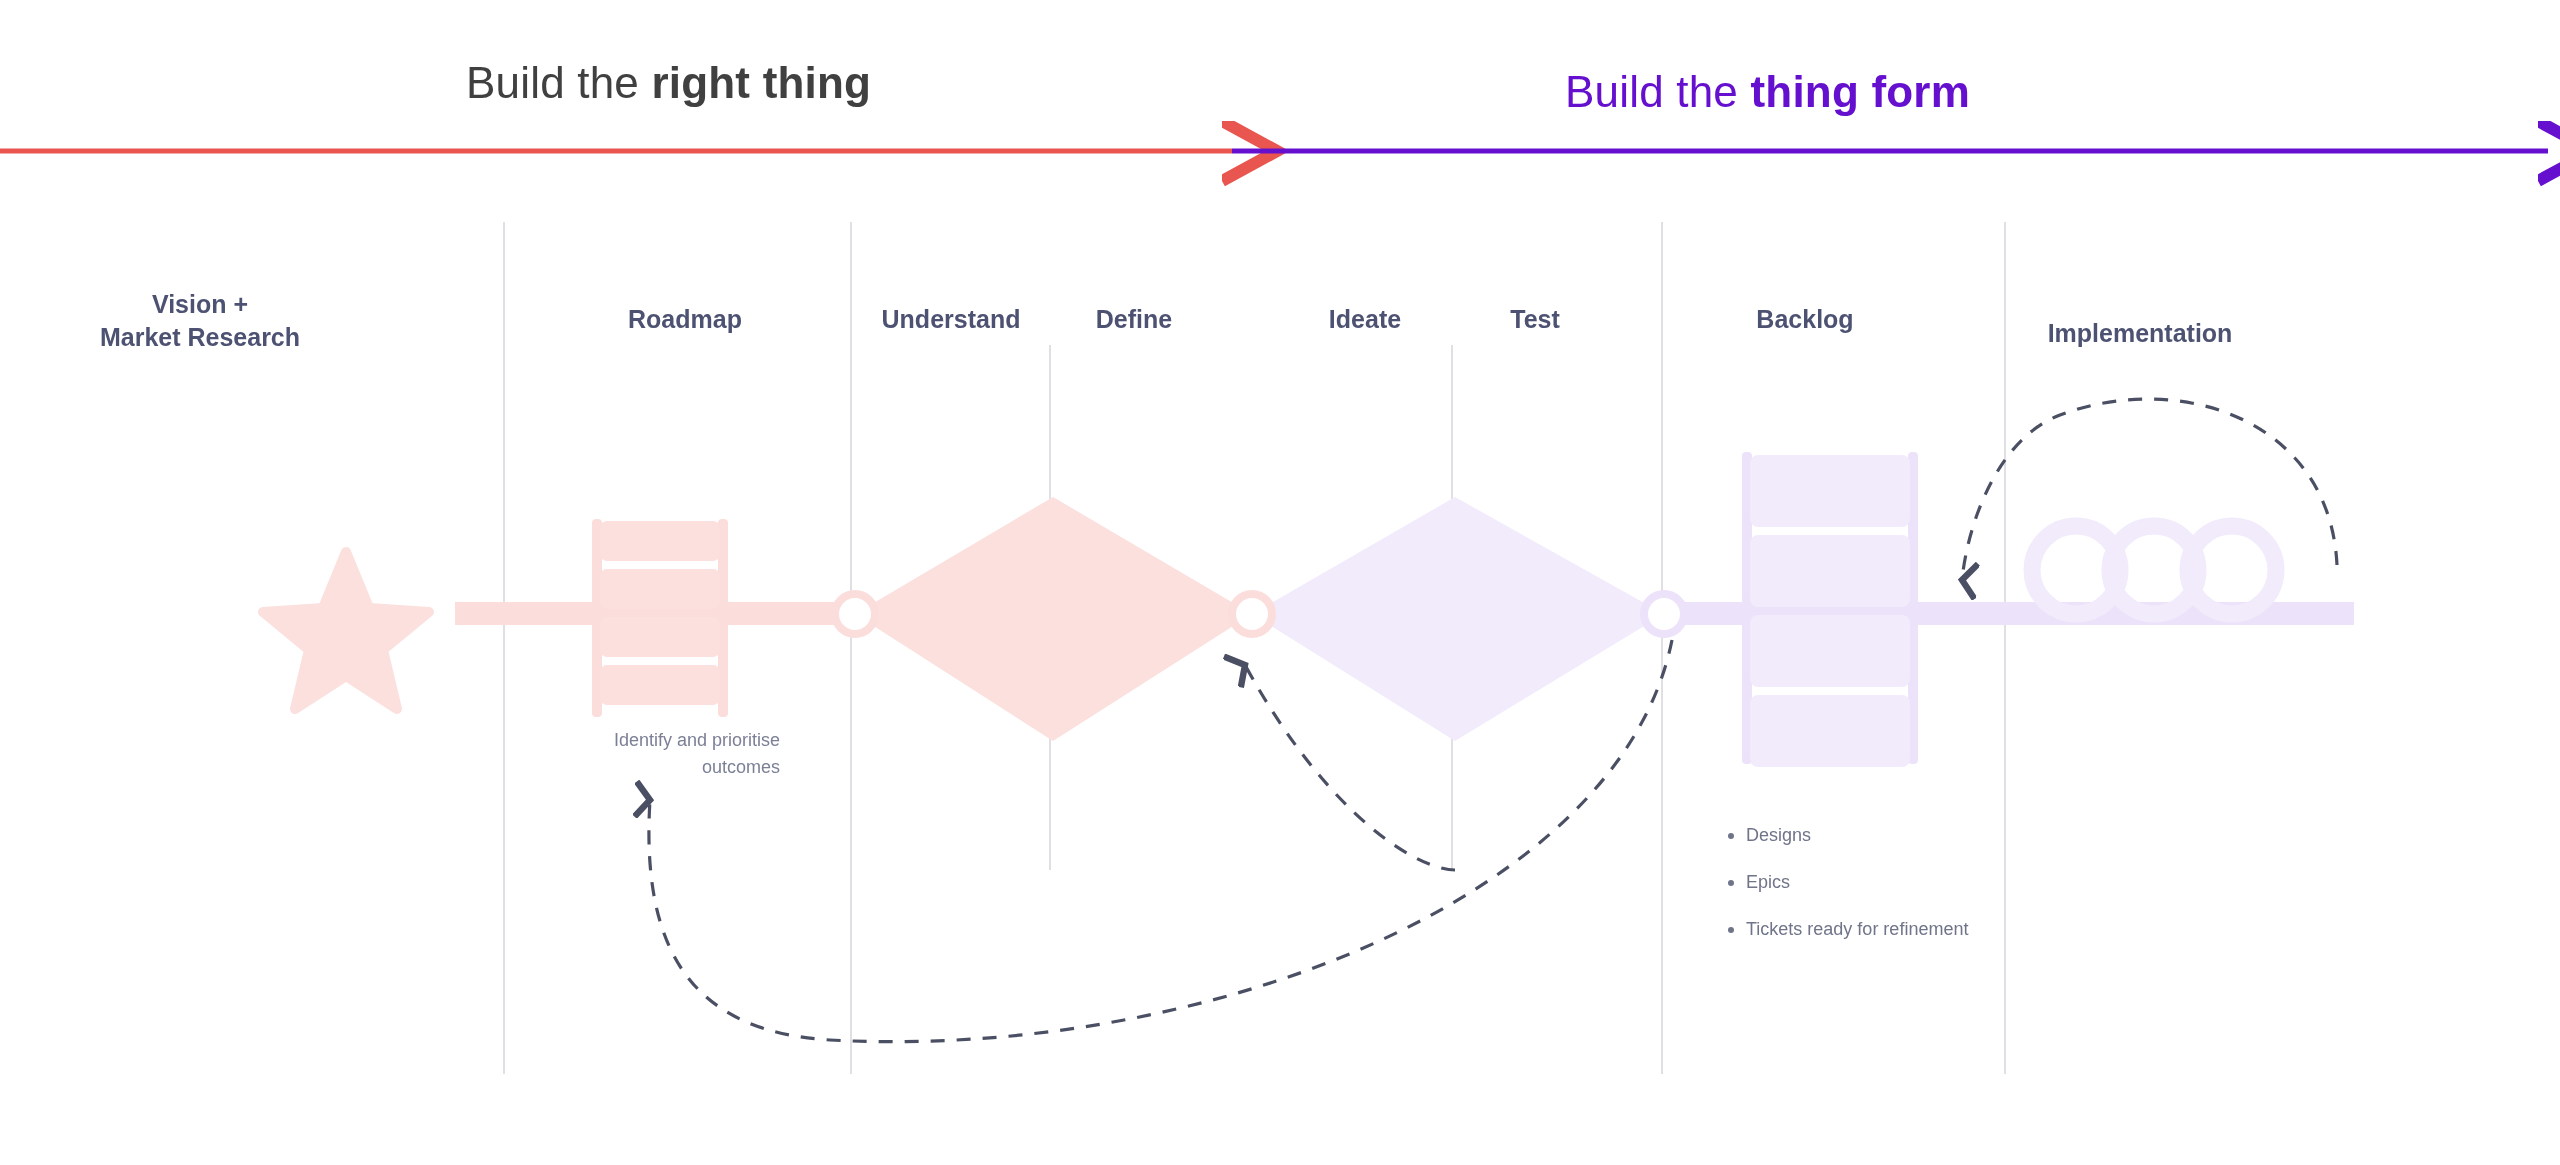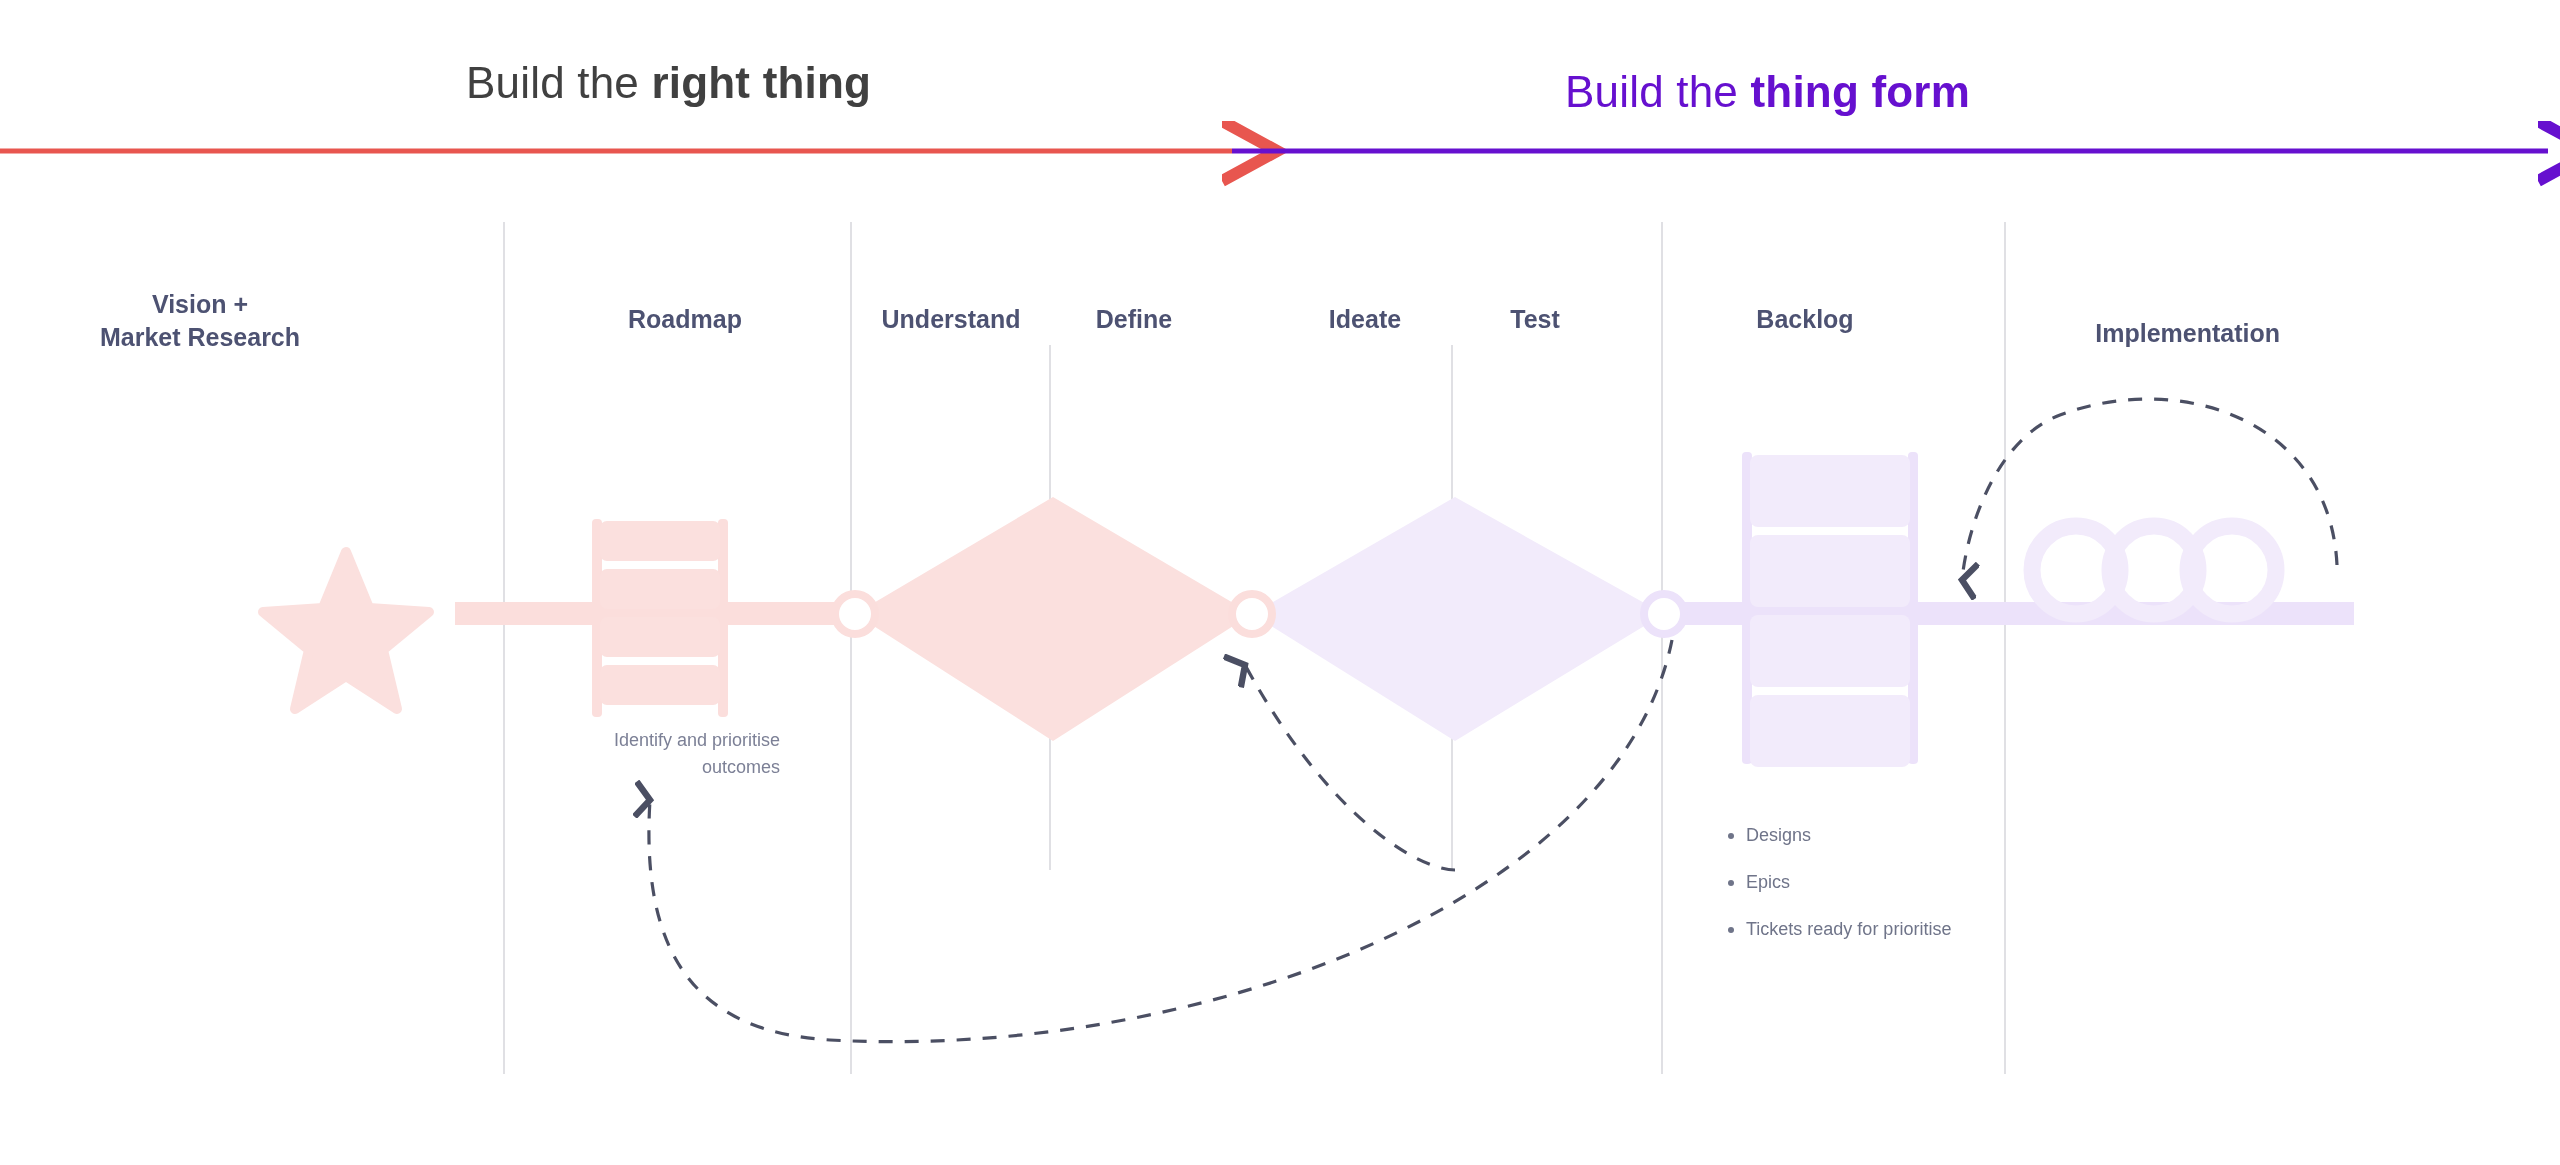--- a/index.html
+++ b/index.html
@@ -208,26 +208,26 @@
   <div class="phase-heading" id="heading-right"><span>Build the </span><b>thing form</b></div>
 
   <div class="stage-label" style="left:35px; top:288px; width:330px;">Vision +
 Market Research</div>
   <div class="stage-label" style="left:570px; top:303px; width:230px;">Roadmap</div>
   <div class="stage-label" style="left:836px; top:303px; width:230px;">Understand</div>
   <div class="stage-label" style="left:1019px; top:303px; width:230px;">Define</div>
   <div class="stage-label" style="left:1250px; top:303px; width:230px;">Ideate</div>
   <div class="stage-label" style="left:1420px; top:303px; width:230px;">Test</div>
   <div class="stage-label" style="left:1690px; top:303px; width:230px;">Backlog</div>
-  <div class="stage-label" style="left:2000px; top:317px; width:280px;text-align:right;">Implementation</div>
+  <div class="stage-label" style="left:2000px; top:317px; width:280px;">Implementation</div>
 
 
   <div class="caption" id="caption-roadmap" style="left:540px; top:727px; width:240px;">Identify and prioritise outcomes</div>
 
   <div id="mvp-note">
     <ul>
       <li>Designs</li>
       <li>Epics</li>
-      <li>Tickets ready for prioritise</li>
+      <li>Tickets ready for refinement</li>
     </ul>
   </div>
 
 </div>
 
 </body></html>

